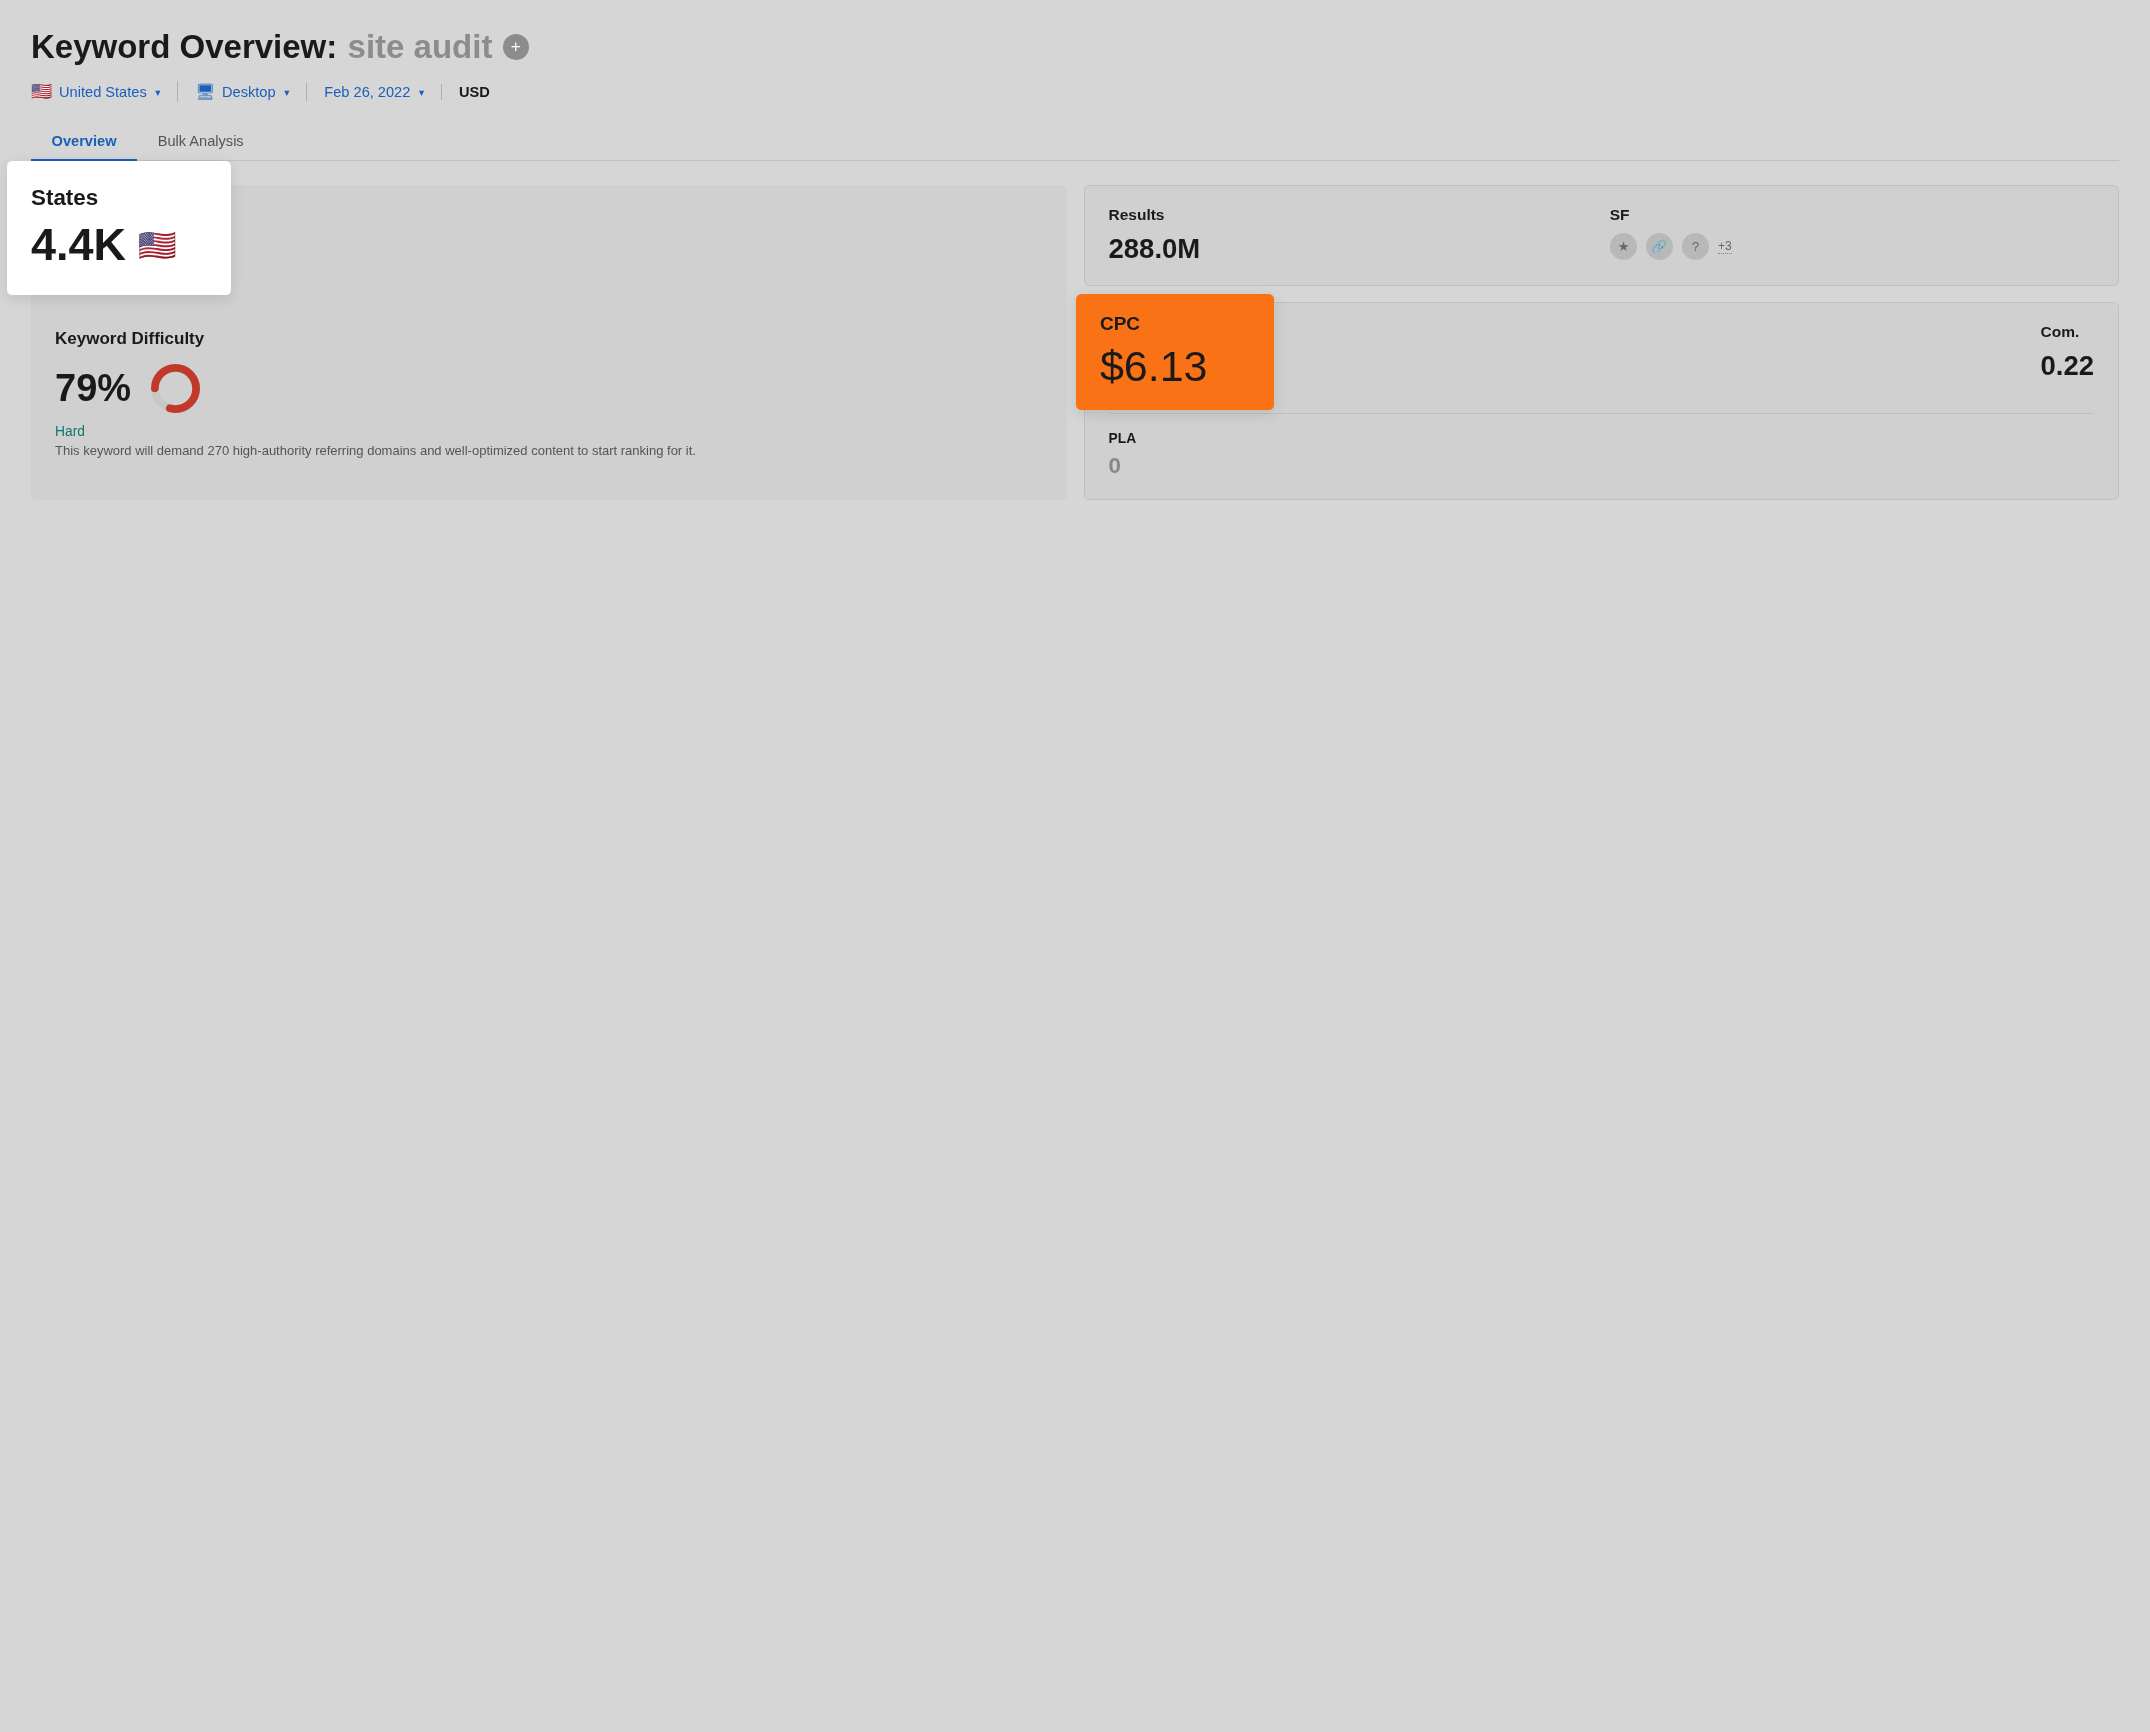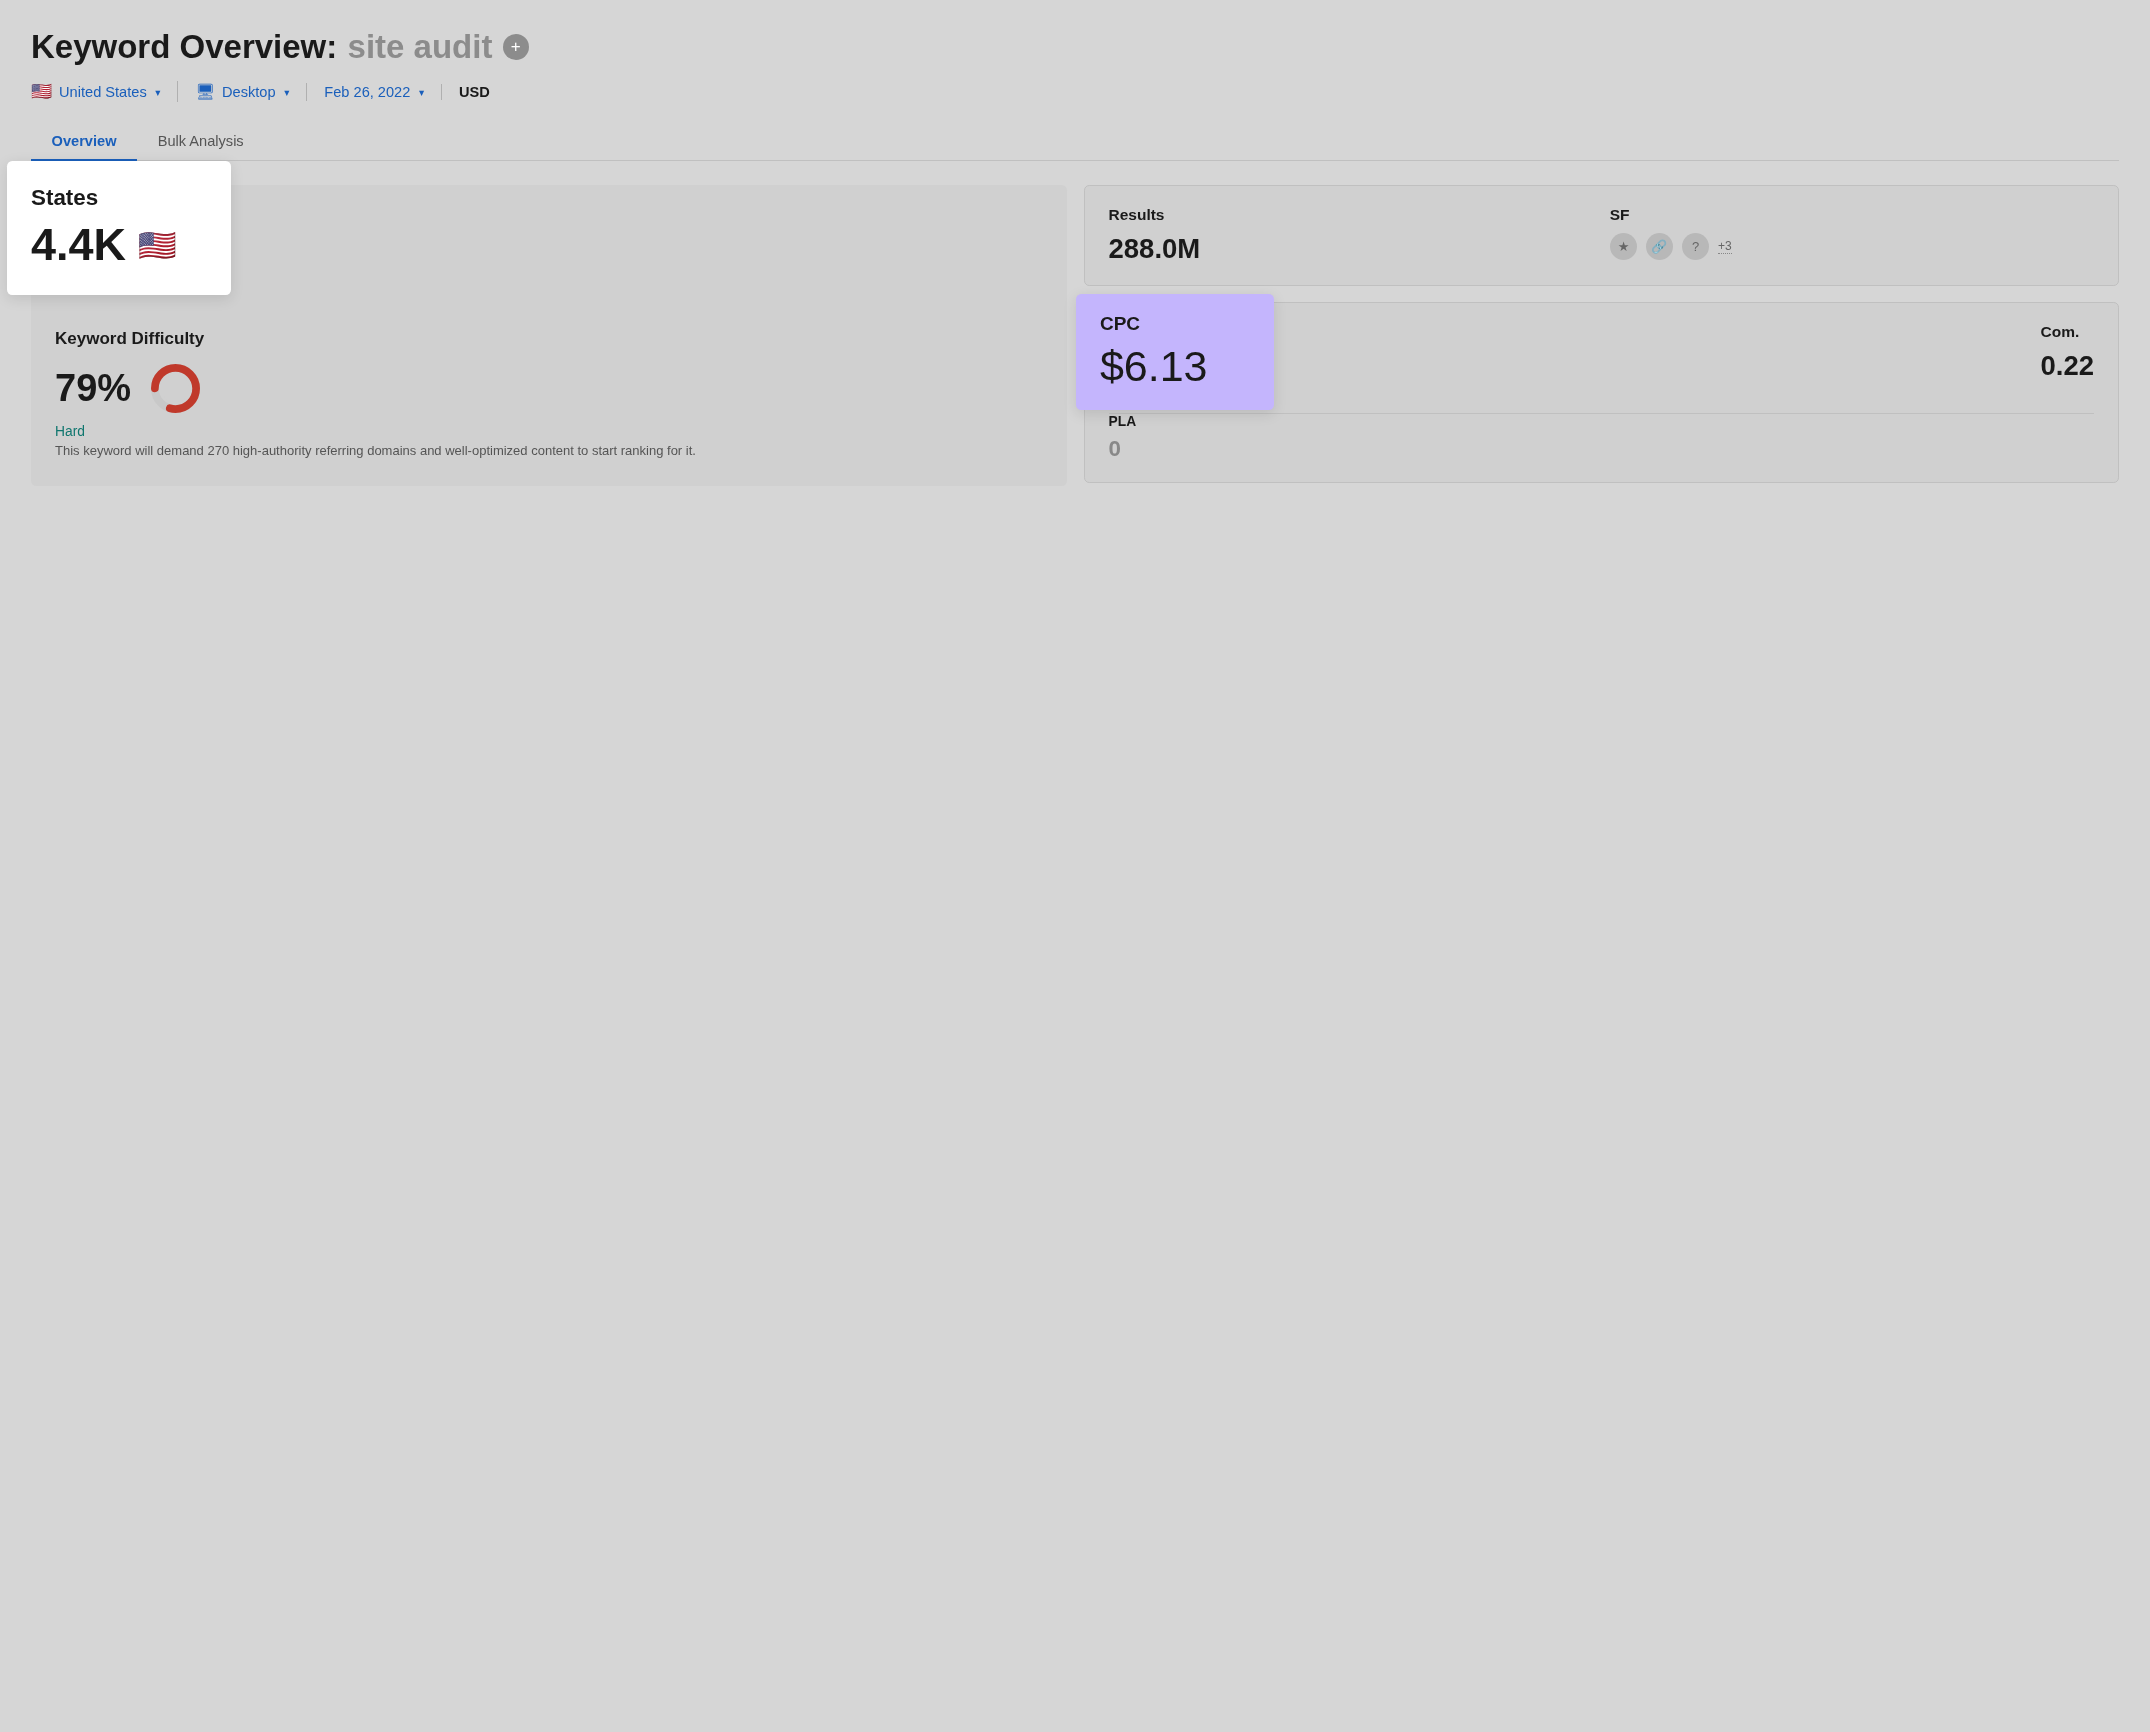--- a/index.html
+++ b/index.html
@@ -265,21 +265,21 @@
       border-radius: 5.2px;
       padding: 20.6px 24px;
       border: 1.3px solid #c0c0c0;
       position: relative;
     }
 
     .floating-cpc {
       position: absolute;
       top: -8.6px;
       left: -8.6px;
-      background: #c4b5fd;
+      background: #f97316;
       border-radius: 5.2px;
       padding: 19px 24px;
       z-index: 10;
       box-shadow: 0 3.4px 13.8px rgba(0,0,0,0.1);
       min-width: 198px;
     }
 
     .cpc-label {
       font-size: 19px;
       font-weight: 700;
@@ -312,20 +312,21 @@
 
     .com-value {
       font-size: 27.5px;
       font-weight: 800;
       color: #1a1a1a;
       padding-top: 0;
     }
 
     .bottom-row-wrapper {
       margin-top: 17px;
+      padding-top: 17px;
       border-top: 1.3px solid #c0c0c0;
     }
   </style>
 </head>
 <body>
 
 <div class="page-title">
   <span class="keyword-part">Keyword Overview:</span>
   <span class="site-audit-part">site audit</span>
   <span class="add-icon">+</span>

